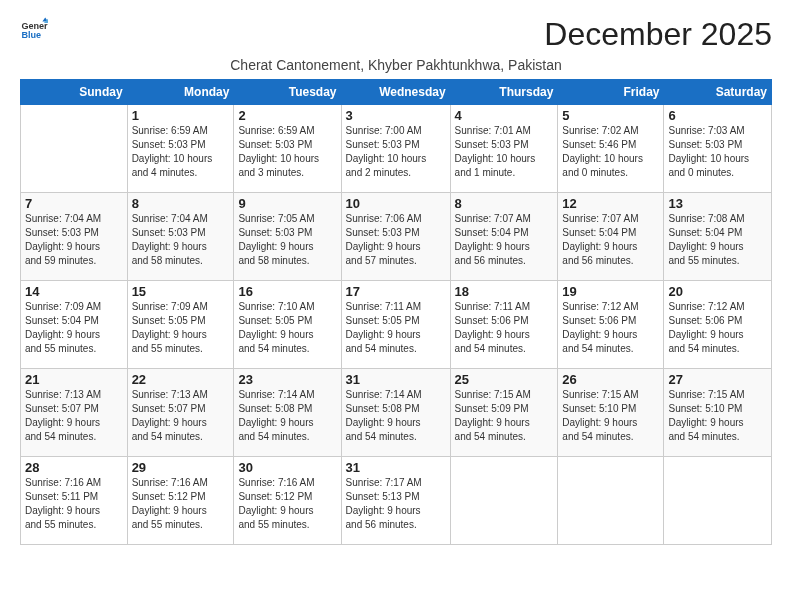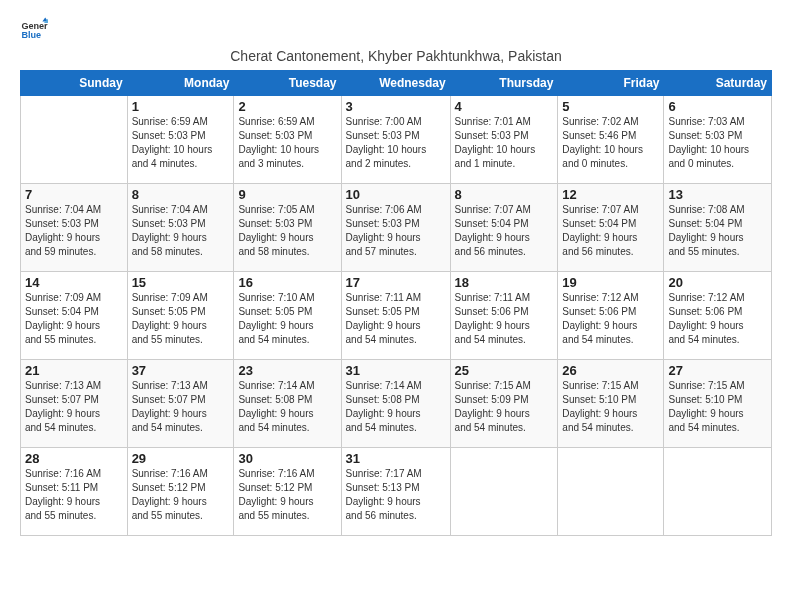--- a/index.html
+++ b/index.html
@@ -89,20 +89,23 @@
 
 <div class="page">
   <div class="header">
     <div class="logo">
       <svg class="logo-icon" viewBox="0 0 40 40">
         <text x="2" y="18" font-size="13" font-weight="bold" fill="#333" font-family="Arial">General</text>
         <text x="2" y="32" font-size="13" font-weight="bold" fill="#1a6fc4" font-family="Arial">Blue</text>
         <polygon points="32,8 40,8 36,2" fill="#1a6fc4"></polygon>
         <polygon points="34,10 40,10 40,4" fill="#5aaadd"></polygon>
       </svg>
+    </div>
+    <div class="title-section">
+      <div class="month-title">December 2025</div>
     </div>
   </div>
   <div class="subtitle">Cherat Cantonement, Khyber Pakhtunkhwa, Pakistan</div>
   <table>
     <thead>
       <tr>
         <th>Sunday</th>
         <th>Monday</th>
         <th>Tuesday</th>
         <th>Wednesday</th>
@@ -261,21 +264,21 @@
         </tr>
         <tr>
           <td>
             <span class="day-num">21</span>
             <div class="day-info" style="white-space: pre-line;">Sunrise: 7:13 AM
 Sunset: 5:07 PM
 Daylight: 9 hours
 and 54 minutes.</div>
           </td>
           <td>
-            <span class="day-num">37</span>
+            <span class="day-num">22</span>
             <div class="day-info" style="white-space: pre-line;">Sunrise: 7:13 AM
 Sunset: 5:07 PM
 Daylight: 9 hours
 and 54 minutes.</div>
           </td>
           <td>
             <span class="day-num">23</span>
             <div class="day-info" style="white-space: pre-line;">Sunrise: 7:14 AM
 Sunset: 5:08 PM
 Daylight: 9 hours

